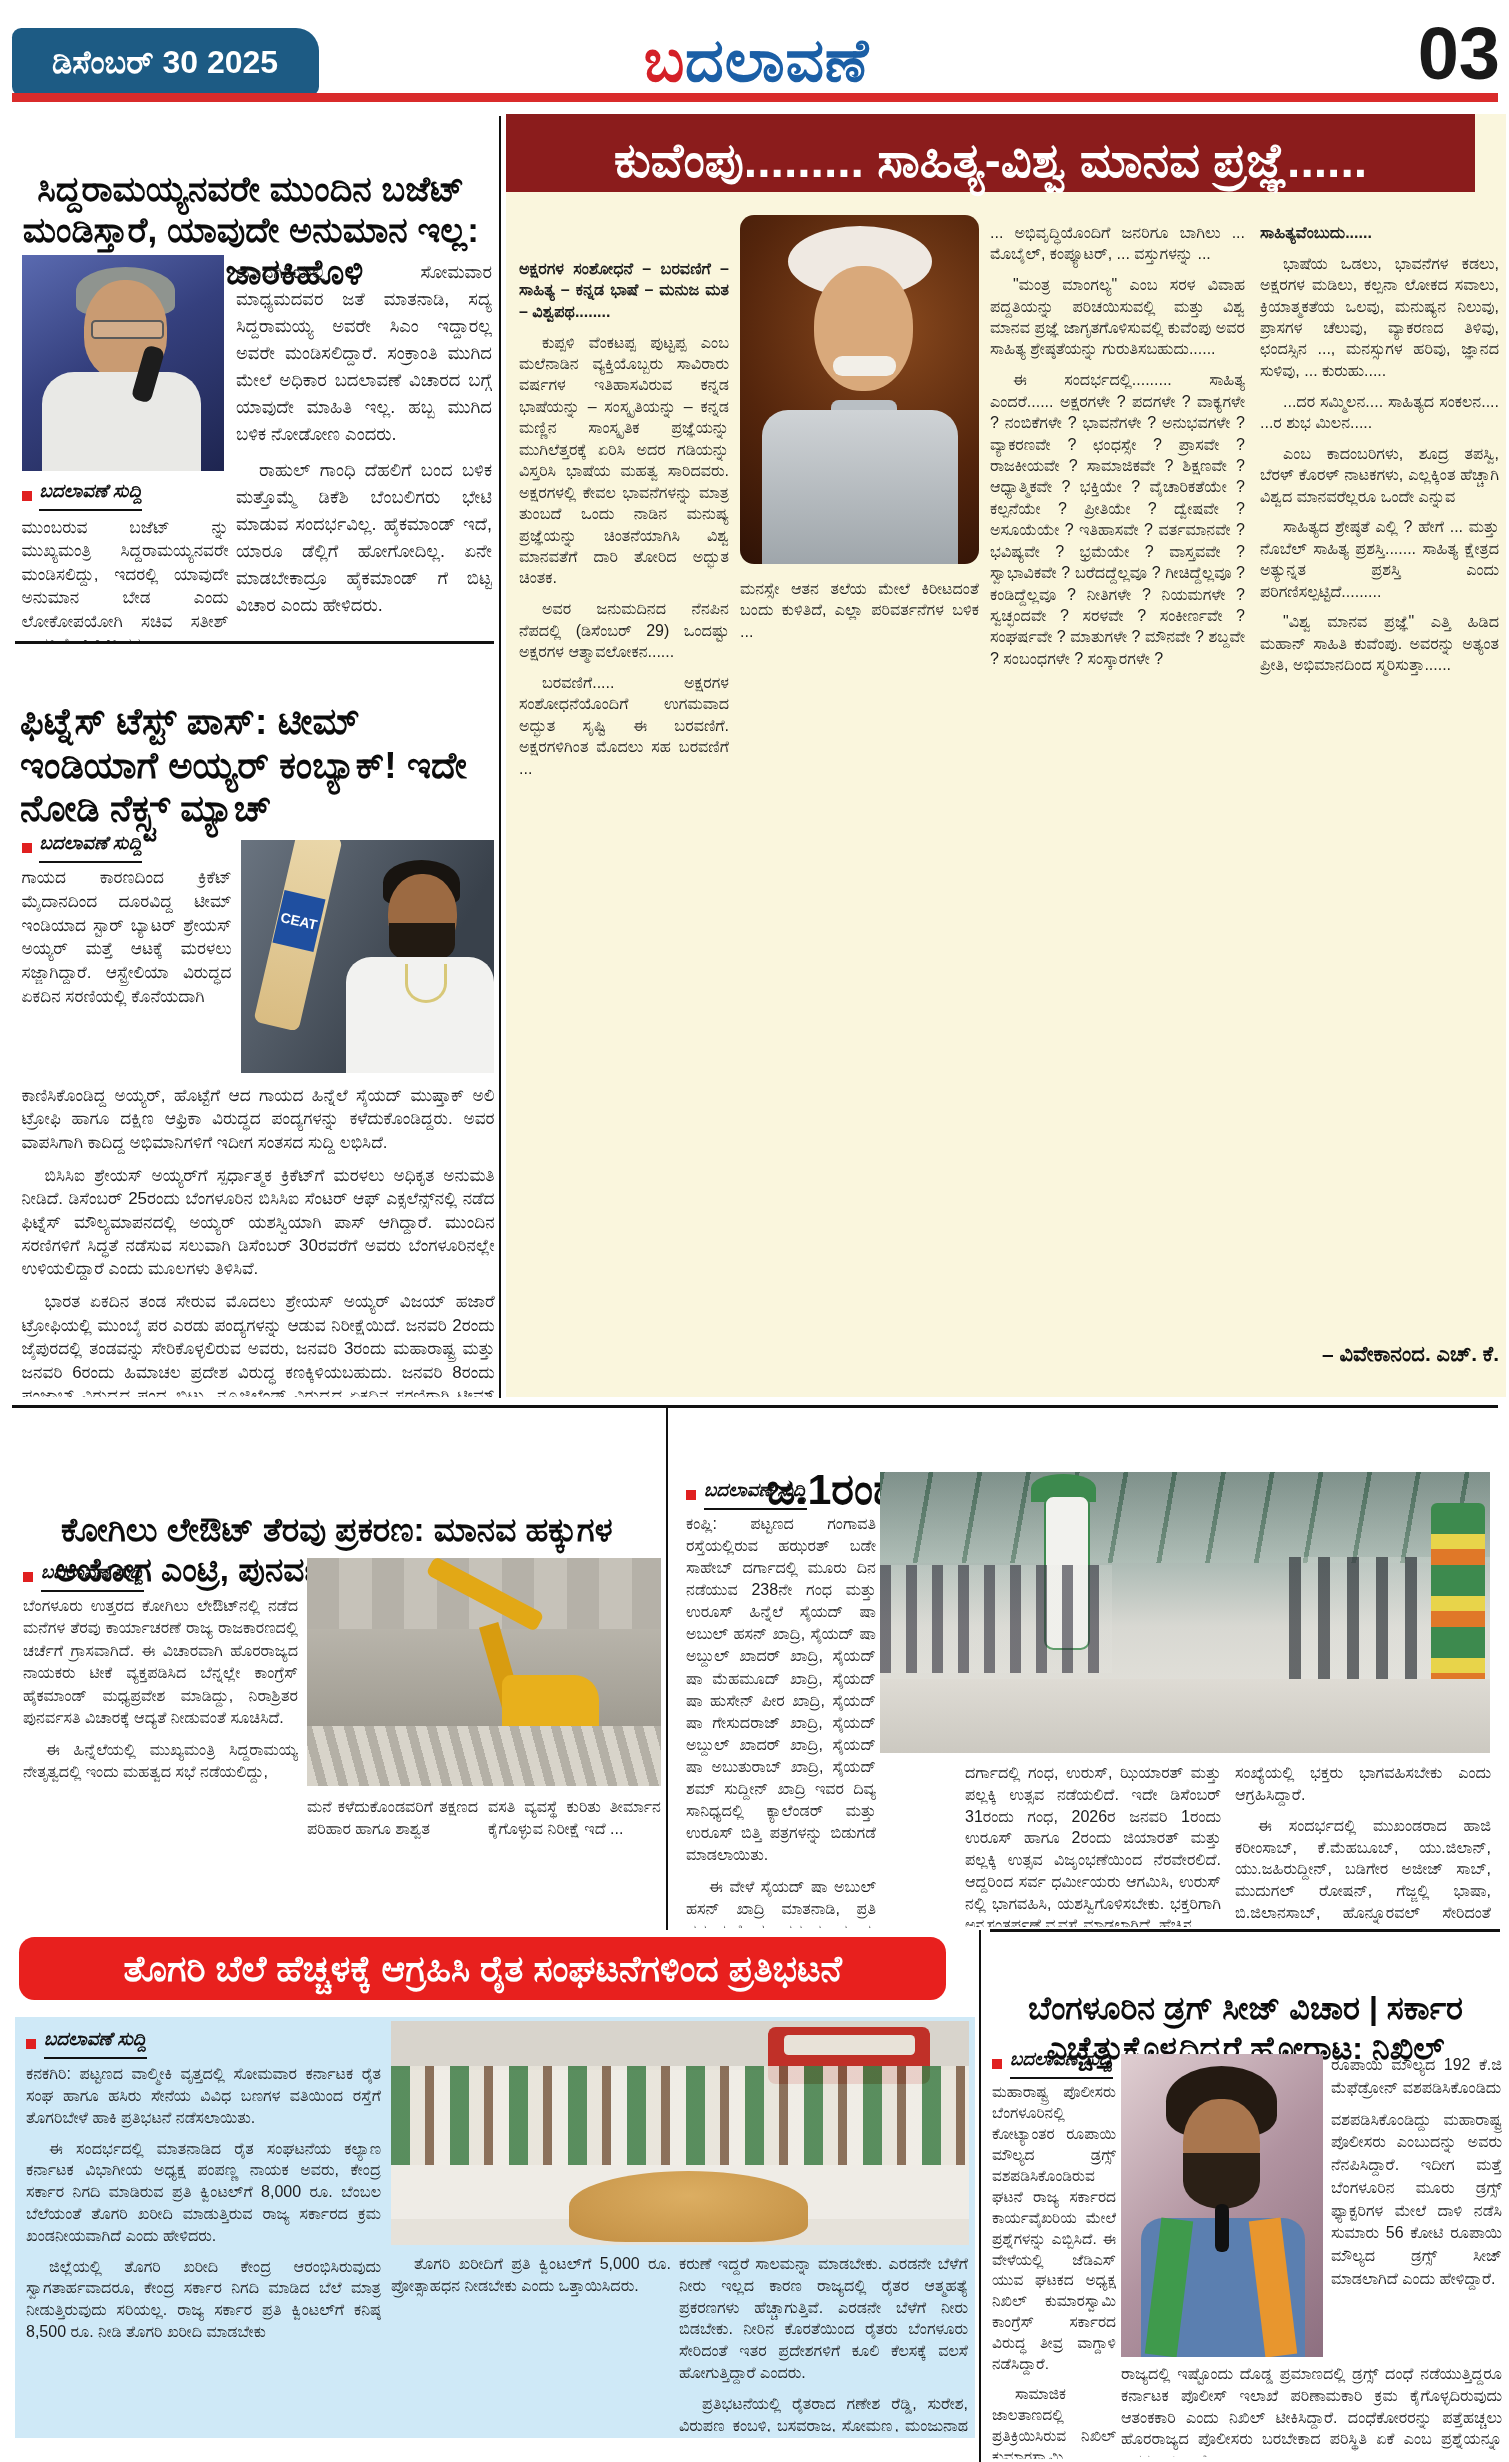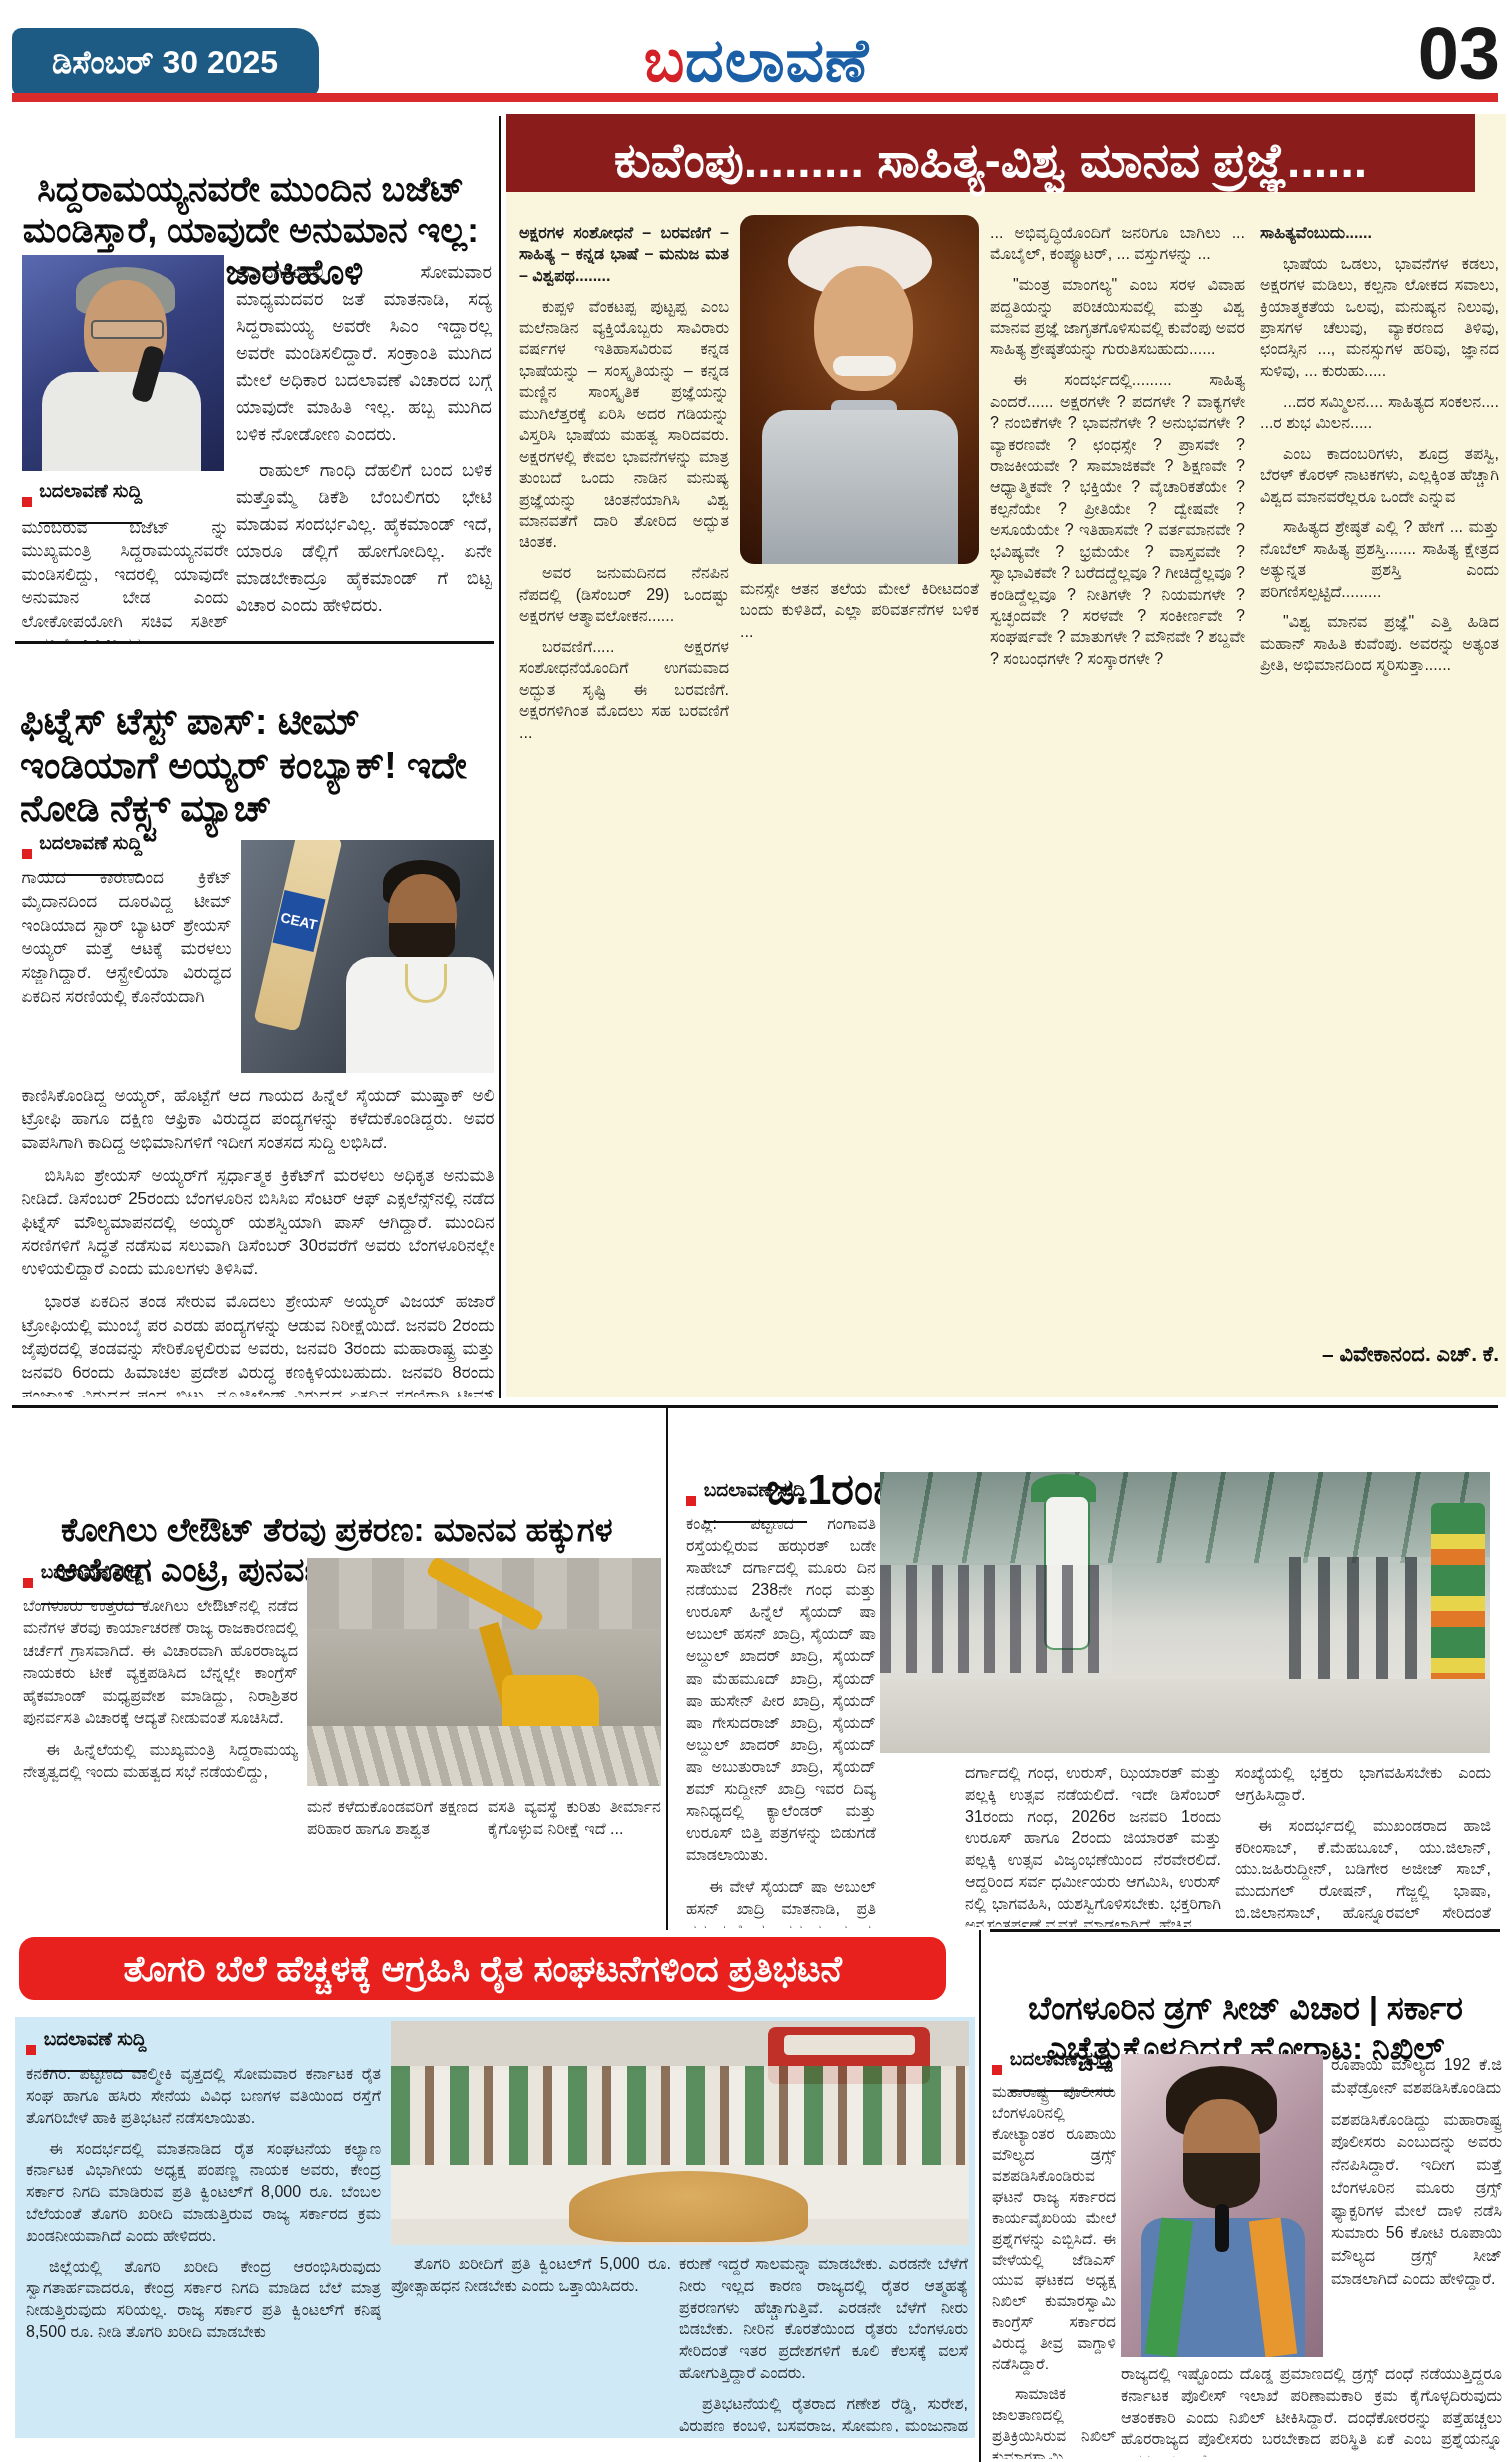--- a/index.html
+++ b/index.html
@@ -18,21 +18,21 @@
   .masthead .m-rest{color:#1b5fa6;}
   .page-number{position:absolute;left:1388px;top:14px;width:112px;height:80px;font-size:74px;
     font-weight:bold;color:#1a1a1a;text-align:right;line-height:80px;}
   .red-rule{position:absolute;left:11.6px;top:93px;width:1486px;height:8.5px;background:#d92b2b;}
 
   
   .hl{position:absolute;font-weight:bold;color:#0d0d0d;margin-top:48px;}
   .hl-center{text-align:center;}
   .byline{position:absolute;display:flex;align-items:center;gap:7.7px;font-weight:bold;font-size:18.5px;color:#111;}
   .byline .sq{width:10px;height:10px;background:#e02020;flex:none;}
-  .byline .txt{border-bottom:2.3px solid #111;padding-bottom:20px;}
+  .byline .txt{border-bottom:2.3px solid #111;padding-bottom:7px;font-style:italic;}
 
   .colblock{position:absolute;overflow:hidden;text-align:justify;color:#1c1c1c;}
   .colblock p{margin:0 0 9.3px 0;text-indent:23px;}
   .colblock p.noindent{text-indent:0;}
   .maroon-box{position:absolute;background:#8b1c1c;color:#fff;font-weight:bold;text-align:center;}
   .cream-panel{position:absolute;background:#faf6dd;}
   .blue-panel{position:absolute;background:#cfe9f7;}
   .red-pill{position:absolute;background:#e8201e;color:#fff;font-weight:bold;text-align:center;
     border-radius:15.4px;display:flex;align-items:center;justify-content:center;}
   .author-line{position:absolute;font-weight:bold;font-size:21px;color:#111;text-align:right;}
@@ -158,21 +158,21 @@
       <p>ಬಿಸಿಸಿಐ ಶ್ರೇಯಸ್ ಅಯ್ಯರ್‌ಗೆ ಸ್ಪರ್ಧಾತ್ಮಕ ಕ್ರಿಕೆಟ್‌ಗೆ ಮರಳಲು ಅಧಿಕೃತ ಅನುಮತಿ ನೀಡಿದೆ. ಡಿಸೆಂಬರ್ 25ರಂದು ಬೆಂಗಳೂರಿನ ಬಿಸಿಸಿಐ ಸೆಂಟರ್ ಆಫ್ ಎಕ್ಸಲೆನ್ಸ್‌ನಲ್ಲಿ ನಡೆದ ಫಿಟ್ನೆಸ್ ಮೌಲ್ಯಮಾಪನದಲ್ಲಿ ಅಯ್ಯರ್ ಯಶಸ್ವಿಯಾಗಿ ಪಾಸ್ ಆಗಿದ್ದಾರೆ. ಮುಂದಿನ ಸರಣಿಗಳಿಗೆ ಸಿದ್ಧತೆ ನಡೆಸುವ ಸಲುವಾಗಿ ಡಿಸೆಂಬರ್ 30ರವರೆಗೆ ಅವರು ಬೆಂಗಳೂರಿನಲ್ಲೇ ಉಳಿಯಲಿದ್ದಾರೆ ಎಂದು ಮೂಲಗಳು ತಿಳಿಸಿವೆ.</p>
       <p>ಭಾರತ ಏಕದಿನ ತಂಡ ಸೇರುವ ಮೊದಲು ಶ್ರೇಯಸ್ ಅಯ್ಯರ್ ವಿಜಯ್ ಹಜಾರೆ ಟ್ರೋಫಿಯಲ್ಲಿ ಮುಂಬೈ ಪರ ಎರಡು ಪಂದ್ಯಗಳನ್ನು ಆಡುವ ನಿರೀಕ್ಷೆಯಿದೆ. ಜನವರಿ 2ರಂದು ಜೈಪುರದಲ್ಲಿ ತಂಡವನ್ನು ಸೇರಿಕೊಳ್ಳಲಿರುವ ಅವರು, ಜನವರಿ 3ರಂದು ಮಹಾರಾಷ್ಟ್ರ ಮತ್ತು ಜನವರಿ 6ರಂದು ಹಿಮಾಚಲ ಪ್ರದೇಶ ವಿರುದ್ಧ ಕಣಕ್ಕಿಳಿಯಬಹುದು. ಜನವರಿ 8ರಂದು ಪಂಜಾಬ್ ವಿರುದ್ಧದ ಪಂದ್ಯ ಬಿಟ್ಟು, ನ್ಯೂಜಿಲೆಂಡ್ ವಿರುದ್ಧದ ಏಕದಿನ ಸರಣಿಗಾಗಿ ಟೀಮ್ ಇಂಡಿಯಾಗೆ ಸೇರುವ ಸಾಧ್ಯತೆ ಹೆಚ್ಚಿದೆ.</p>
     </div>
   </div>
 
   <div>
     <div class="cream-panel" style="left:506px;top:114px;width:1000px;height:1283px;"></div>
     <div class="maroon-box" style="left:506px;top:114px;width:969px;height:78px;font-size:48px;line-height:93px;">ಕುವೆಂಪು......... ಸಾಹಿತ್ಯ-ವಿಶ್ವ ಮಾನವ ಪ್ರಜ್ಞೆ......</div>
 
     <div class="colblock" style="left:519px;top:222px;width:210px;height:1162px;font-size:16px;line-height:1.34;">
-      <p class="noindent" style="font-weight:bold;">ಅಕ್ಷರಗಳ ಸಂಶೋಧನೆ – ಬರವಣಿಗೆ – ಸಾಹಿತ್ಯ – ಕನ್ನಡ ಭಾಷೆ – ಮನುಜ ಮತ – ವಿಶ್ವಪಥ........</p>
+      <p class="noindent" style="font-weight:bold;margin-top:36px;">ಅಕ್ಷರಗಳ ಸಂಶೋಧನೆ – ಬರವಣಿಗೆ – ಸಾಹಿತ್ಯ – ಕನ್ನಡ ಭಾಷೆ – ಮನುಜ ಮತ – ವಿಶ್ವಪಥ........</p>
       <p>ಕುಪ್ಪಳಿ ವೆಂಕಟಪ್ಪ ಪುಟ್ಟಪ್ಪ ಎಂಬ ಮಲೆನಾಡಿನ ವ್ಯಕ್ತಿಯೊಬ್ಬರು ಸಾವಿರಾರು ವರ್ಷಗಳ ಇತಿಹಾಸವಿರುವ ಕನ್ನಡ ಭಾಷೆಯನ್ನು – ಸಂಸ್ಕೃತಿಯನ್ನು – ಕನ್ನಡ ಮಣ್ಣಿನ ಸಾಂಸ್ಕೃತಿಕ ಪ್ರಜ್ಞೆಯನ್ನು ಮುಗಿಲೆತ್ತರಕ್ಕೆ ಏರಿಸಿ ಅದರ ಗಡಿಯನ್ನು ವಿಸ್ತರಿಸಿ ಭಾಷೆಯ ಮಹತ್ವ ಸಾರಿದವರು. ಅಕ್ಷರಗಳಲ್ಲಿ ಕೇವಲ ಭಾವನೆಗಳನ್ನು ಮಾತ್ರ ತುಂಬದೆ ಒಂದು ನಾಡಿನ ಮನುಷ್ಯ ಪ್ರಜ್ಞೆಯನ್ನು ಚಿಂತನೆಯಾಗಿಸಿ ವಿಶ್ವ ಮಾನವತೆಗೆ ದಾರಿ ತೋರಿದ ಅದ್ಭುತ ಚಿಂತಕ.</p>
       <p>ಅವರ ಜನುಮದಿನದ ನೆನಪಿನ ನೆಪದಲ್ಲಿ (ಡಿಸೆಂಬರ್ 29) ಒಂದಷ್ಟು ಅಕ್ಷರಗಳ ಆತ್ಮಾವಲೋಕನ......</p>
       <p>ಬರವಣಿಗೆ..... ಅಕ್ಷರಗಳ ಸಂಶೋಧನೆಯೊಂದಿಗೆ ಉಗಮವಾದ ಅದ್ಭುತ ಸೃಷ್ಟಿ ಈ ಬರವಣಿಗೆ. ಅಕ್ಷರಗಳಿಗಿಂತ ಮೊದಲು ಸಹ ಬರವಣಿಗೆ ...</p>
     </div>
 
     <div class="photo ph-kuvempu" style="left:740px;top:215px;width:239px;height:349px;">
       <div class="p-hair"></div>
       <div class="p-face"></div>
       <div class="p-stache"></div>
       <div class="p-collar"></div>

